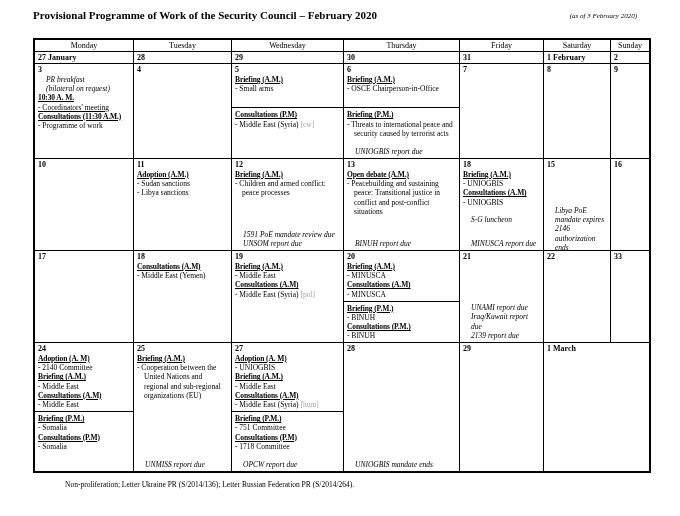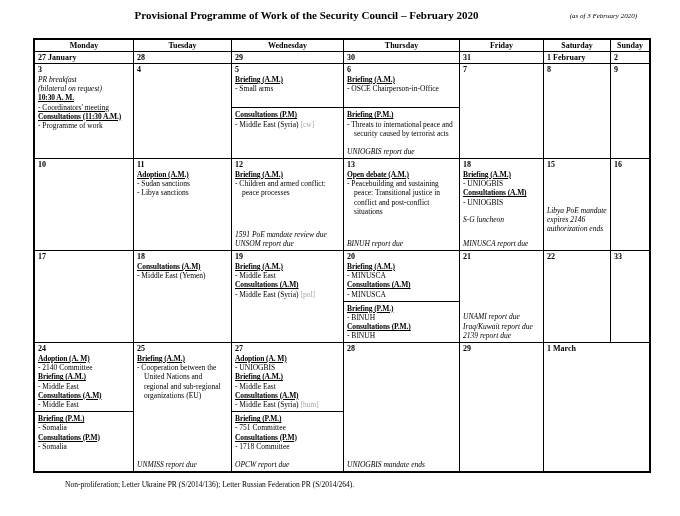--- a/index.html
+++ b/index.html
@@ -6,21 +6,21 @@
     margin: 0; padding: 0;
     width: 680px; height: 516px;
     background: #ffffff;
     color: #000;
     font-family: "Liberation Serif", serif;
     overflow: hidden;
   }
   .title-row { position: relative; padding-top: 10px; height: 24px; }
   .doc-title {
     position: absolute; left: 33px; top: 9px; width: 547px;
-    text-align: center; font-weight: bold; font-size: 11px;
+    text-align: left; font-weight: bold; font-size: 11px;
   }
   .as-of {
     position: absolute; right: 43px; top: 12px;
     font-style: italic; font-size: 7px;
   }
   .calendar {
     margin-left: 33px; margin-top: 4px;
     width: 614px;
     border: 2px solid #000;
     display: grid;
@@ -30,32 +30,32 @@
   }
   .cal-cell {
     border-right: 1px solid #000;
     border-bottom: 1px solid #000;
     box-sizing: border-box;
     overflow: hidden;
   }
   .cal-cell.last-col { border-right: none; }
   .cal-cell.last-row { border-bottom: none; }
   .day-header {
-    font-weight: bold; font-size: 8px; text-align: center; line-height: 11px;
+    font-weight: normal; font-size: 8px; text-align: center; line-height: 11px;
   }
   .day-cell {
     display: flex; flex-direction: column;
     padding: 0 3px 2px 3px;
     font-size: 7.5px; line-height: 9.2px;
   }
   .date-num { font-weight: bold; font-size: 8px; line-height: 11px; flex: 0 0 auto; }
   .blk-heading { font-weight: bold; text-decoration: underline; letter-spacing: -0.1px; }
   .blk-item { padding-left: 7px; text-indent: -7px; }
   .blk-item.u { text-decoration: underline; }
-  .blk-italic, .blk-note { font-style: italic; }
+  .blk-italic, .blk-note { font-style: italic; margin-left: 8px; }
   .push { margin-top: auto; }
   .blk-divider { border-top: 1px solid #000; margin: 2px -3px 2px -3px; flex: 0 0 auto; }
   .blk-spacer { flex: 0 0 auto; }
   .tag { color: #a6a6a6; }
   .footnote { margin: 7px 0 0 33px; font-size: 7.5px; padding-left: 32px; }
 </style>
 </head>
 <body>
 
 <div class="title-row">

